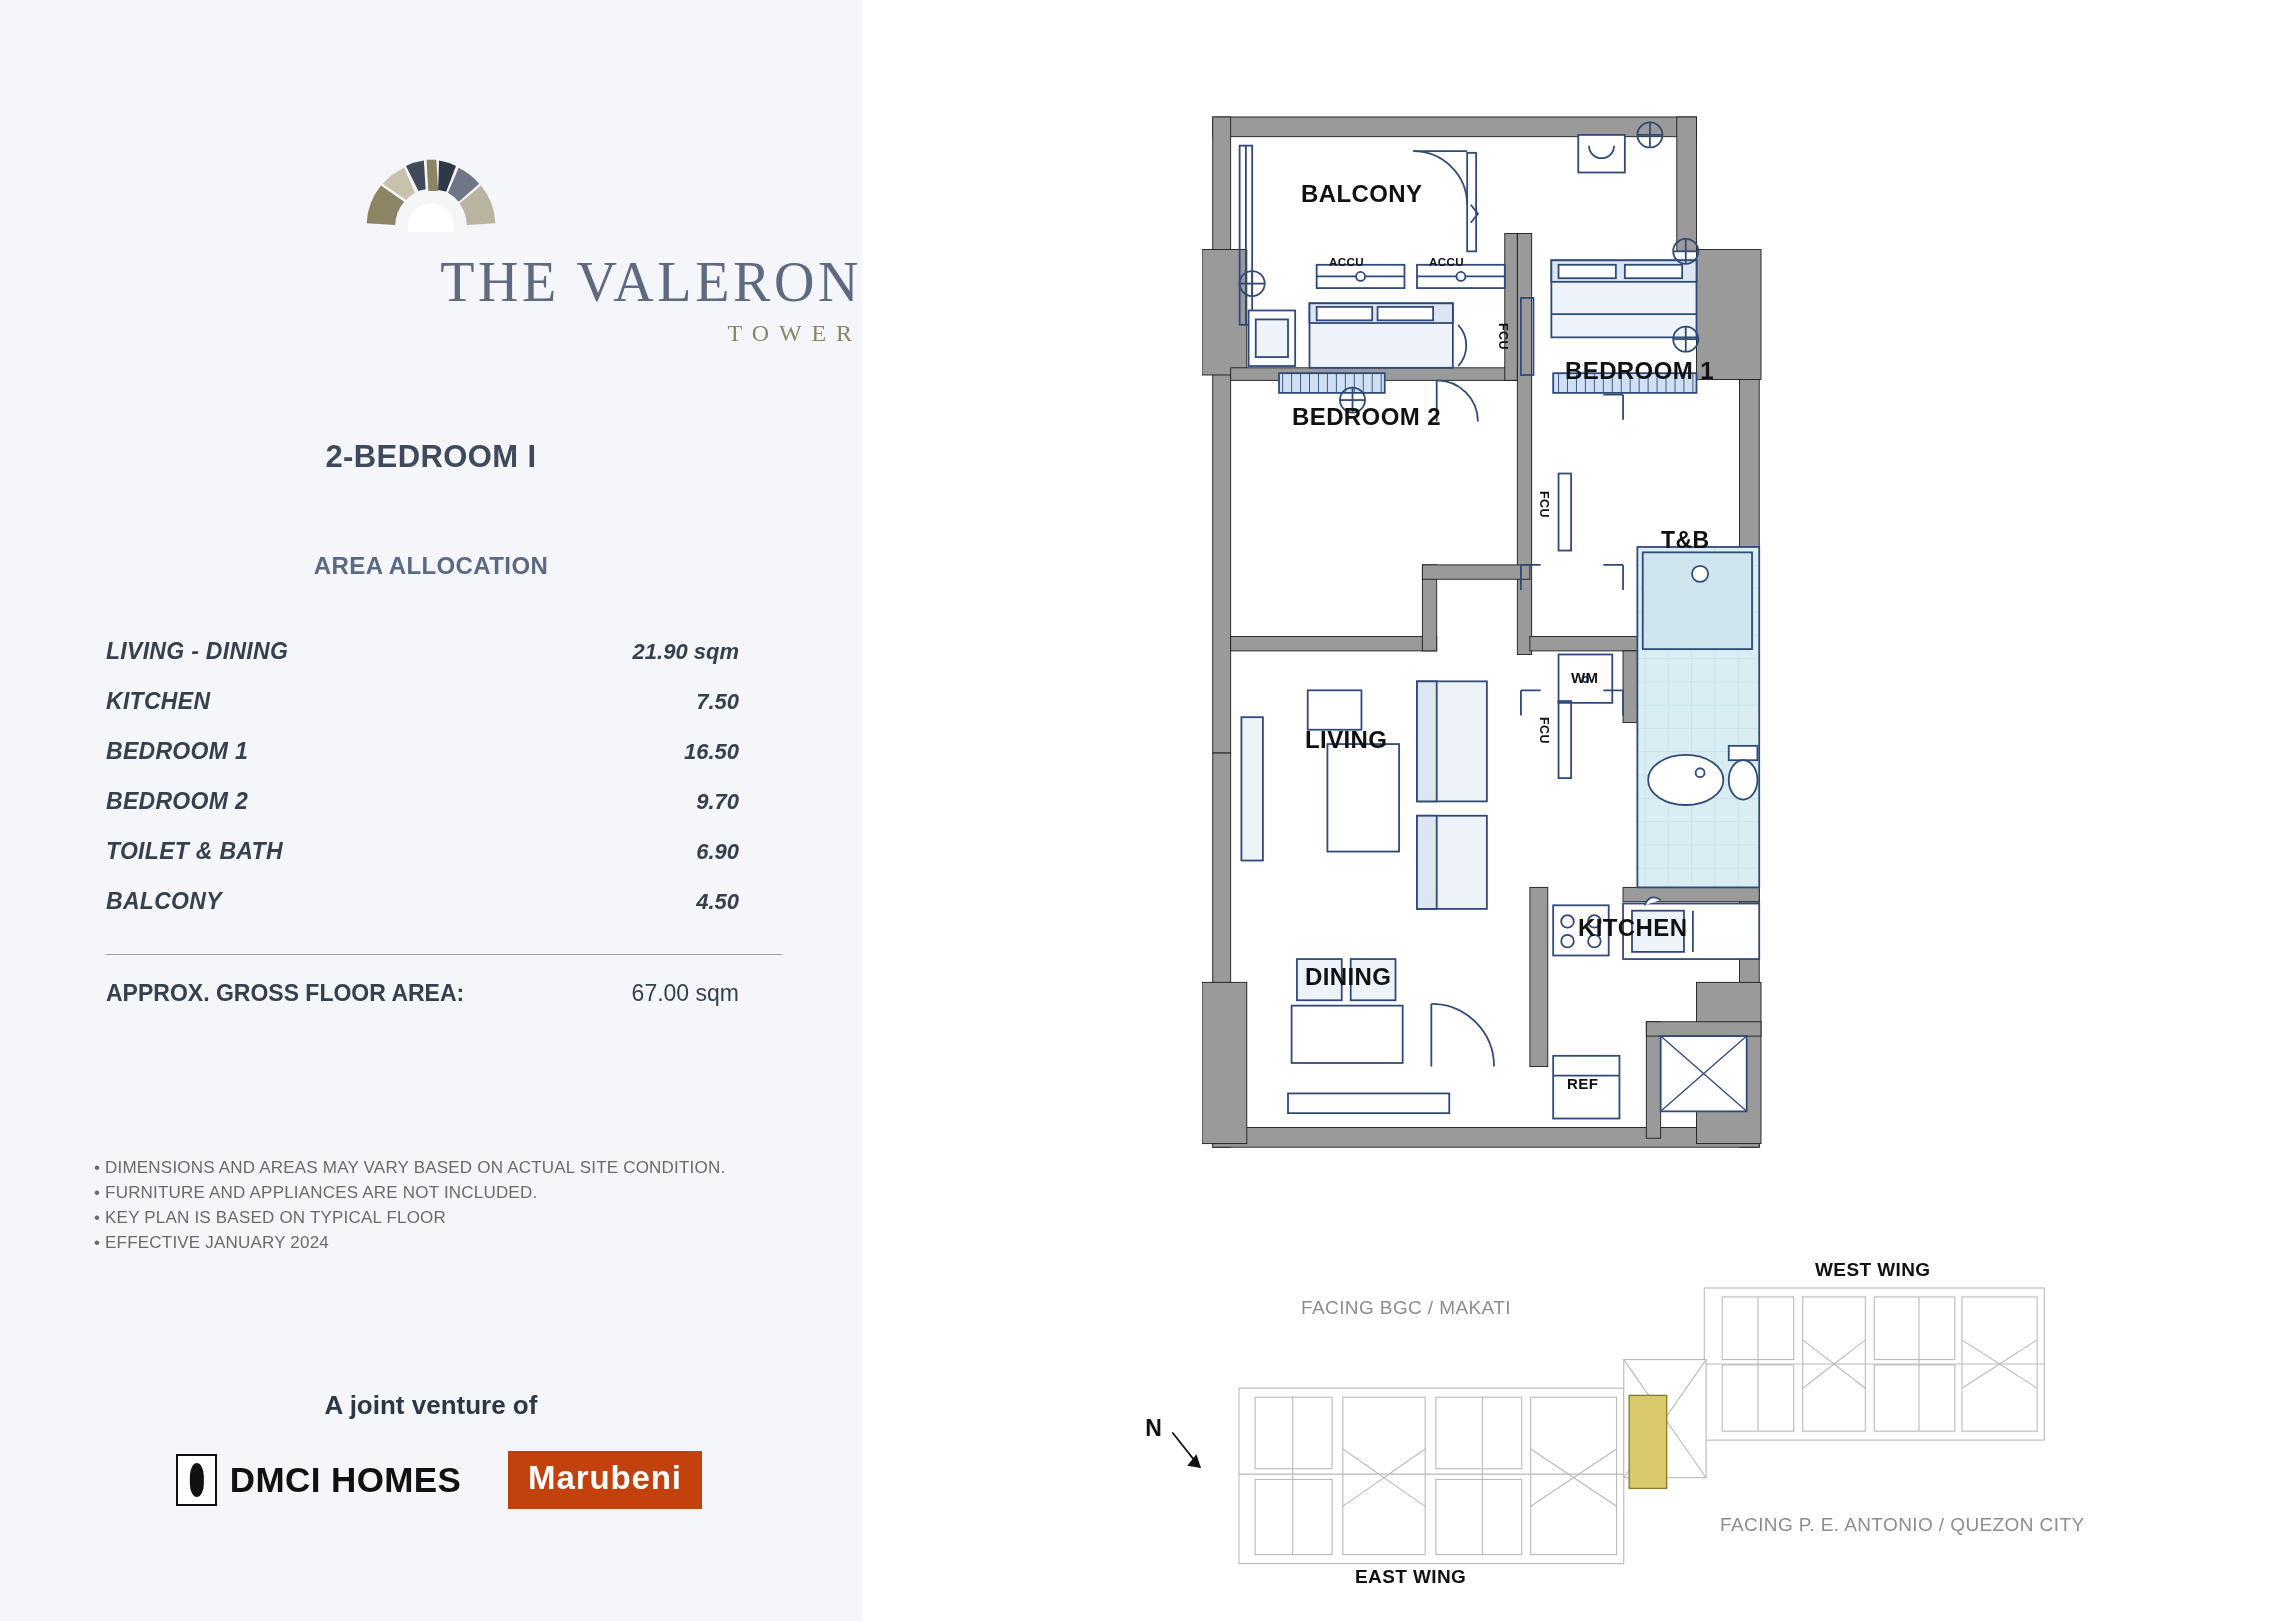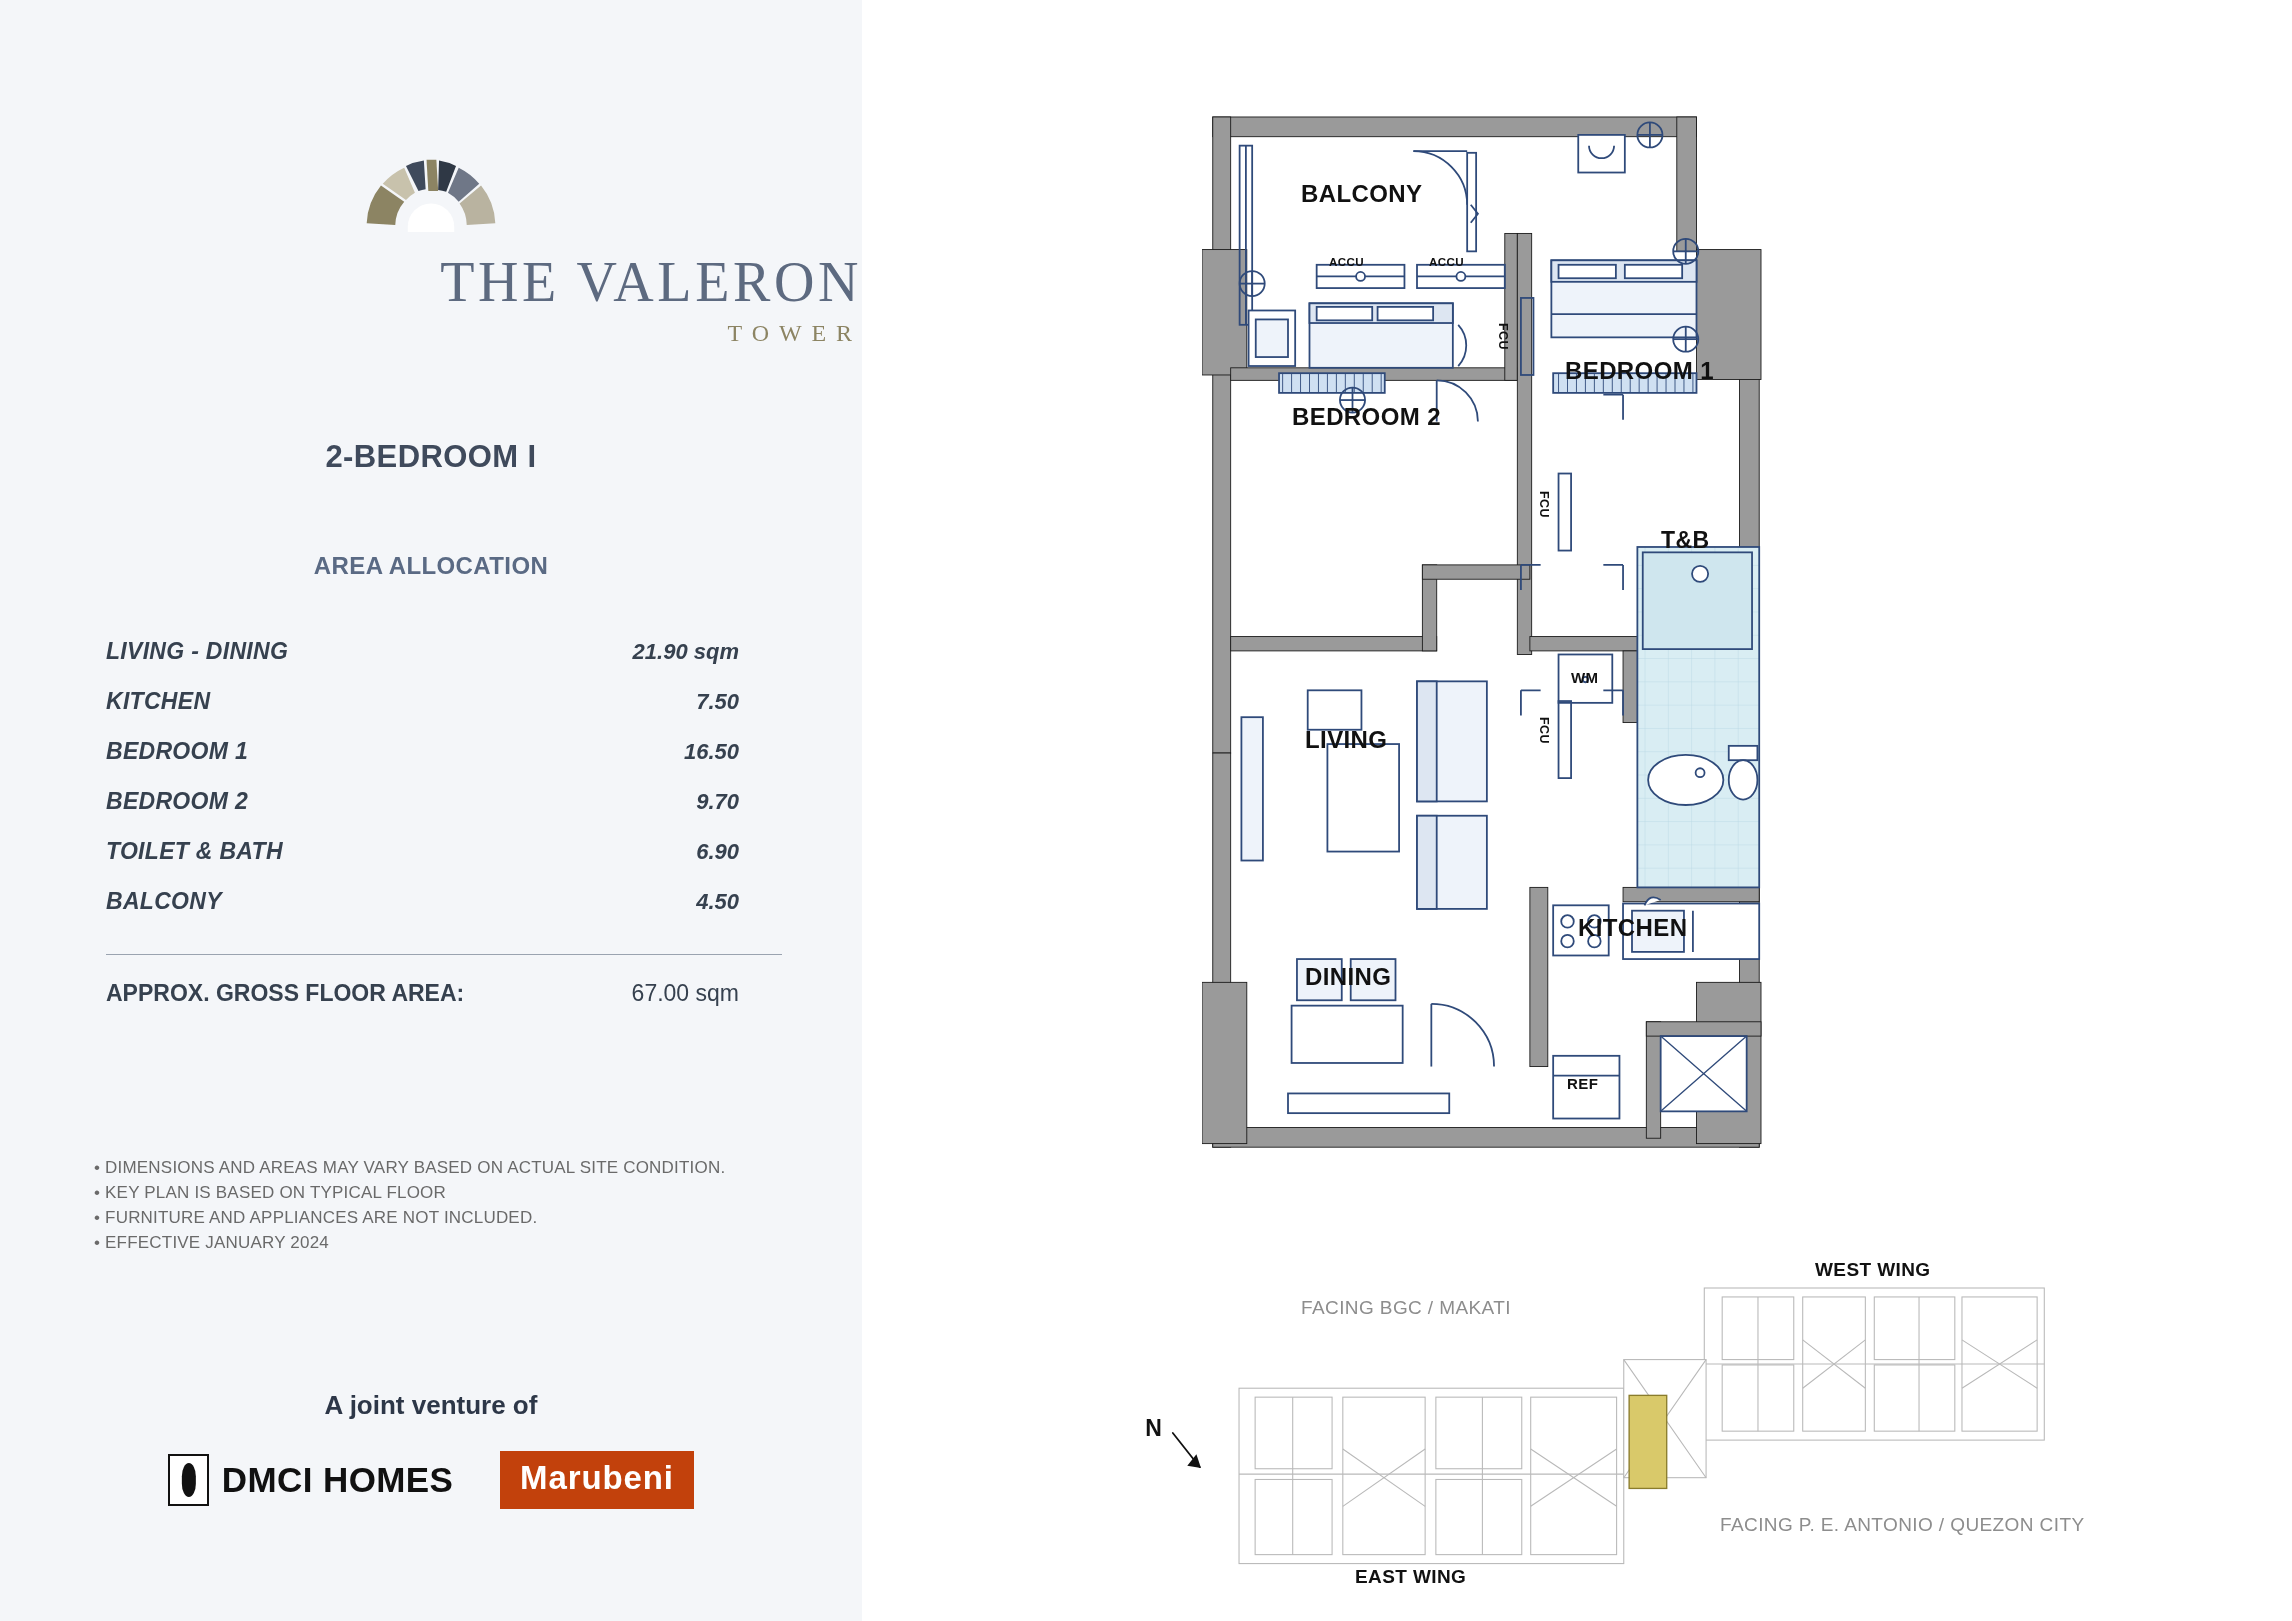--- a/index.html
+++ b/index.html
@@ -157,21 +157,21 @@
     width: 862px;
     text-align: center;
     font-size: 26px;
     font-weight: bold;
     color: #2d3748;
   }
 
   .jv-logos {
     position: absolute;
     top: 1451px;
-    left: 0;
+    left: 8px;
     width: 862px;
     display: flex;
     align-items: center;
     justify-content: center;
     gap: 47px;
   }
   .dmci {
     display: flex;
     align-items: center;
     gap: 12.5px;
@@ -333,22 +333,22 @@
       <div class="area-rule"></div>
 
       <div class="total-row">
         <div class="total-label">APPROX. GROSS FLOOR AREA:</div>
         <div class="total-value">67.00 sqm</div>
       </div>
     </div>
 
     <div class="notes">
       <div class="note-line">• DIMENSIONS AND AREAS MAY VARY BASED ON ACTUAL SITE CONDITION.</div>
+      <div class="note-line">• FURNITURE AND APPLIANCES ARE NOT INCLUDED.</div>
       <div class="note-line">• KEY PLAN IS BASED ON TYPICAL FLOOR</div>
-      <div class="note-line">• FURNITURE AND APPLIANCES ARE NOT INCLUDED.</div>
       <div class="note-line">• EFFECTIVE JANUARY 2024</div>
     </div>
 
     <div class="jv-text">A joint venture of</div>
 
     <div class="jv-logos">
       <div class="dmci">
         <div class="dmci-mark"></div>
         <div class="dmci-text">DMCI HOMES</div>
       </div>

